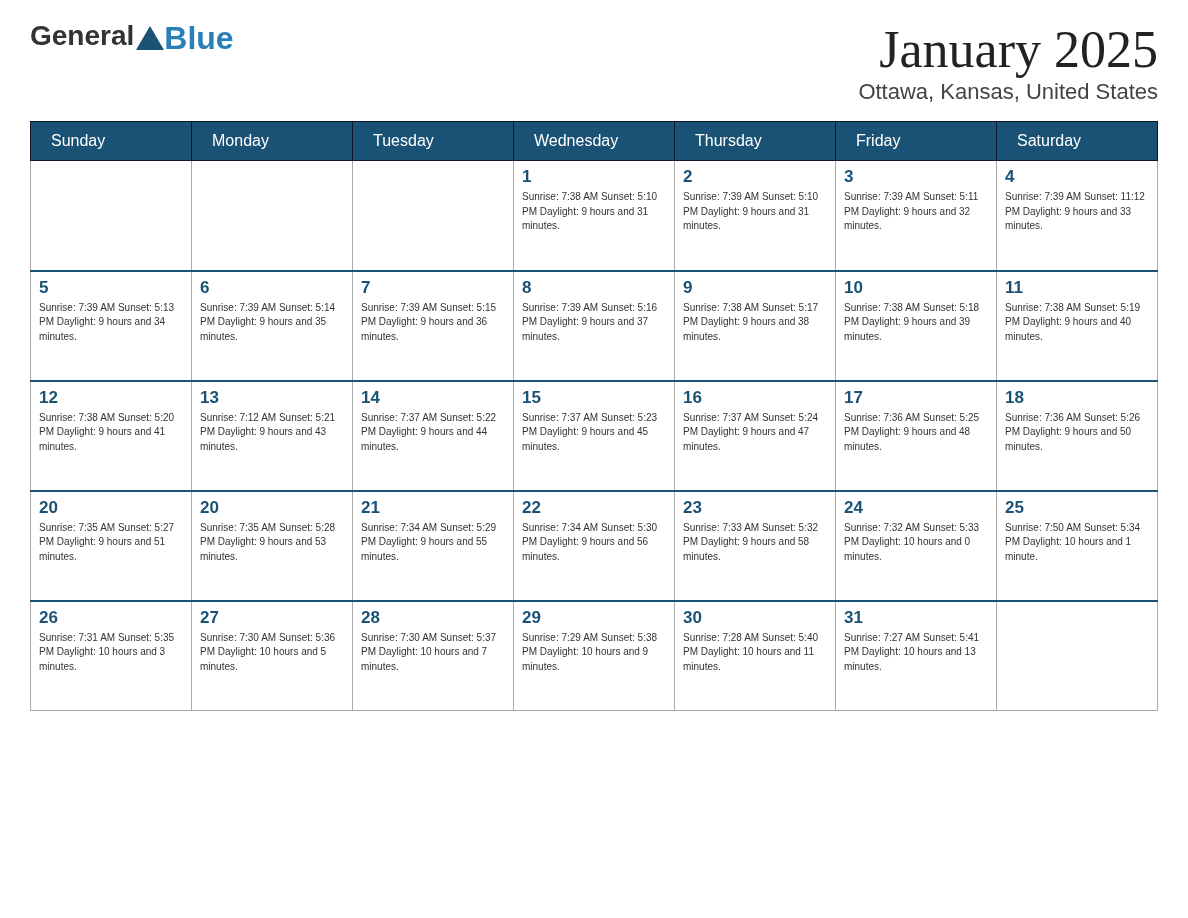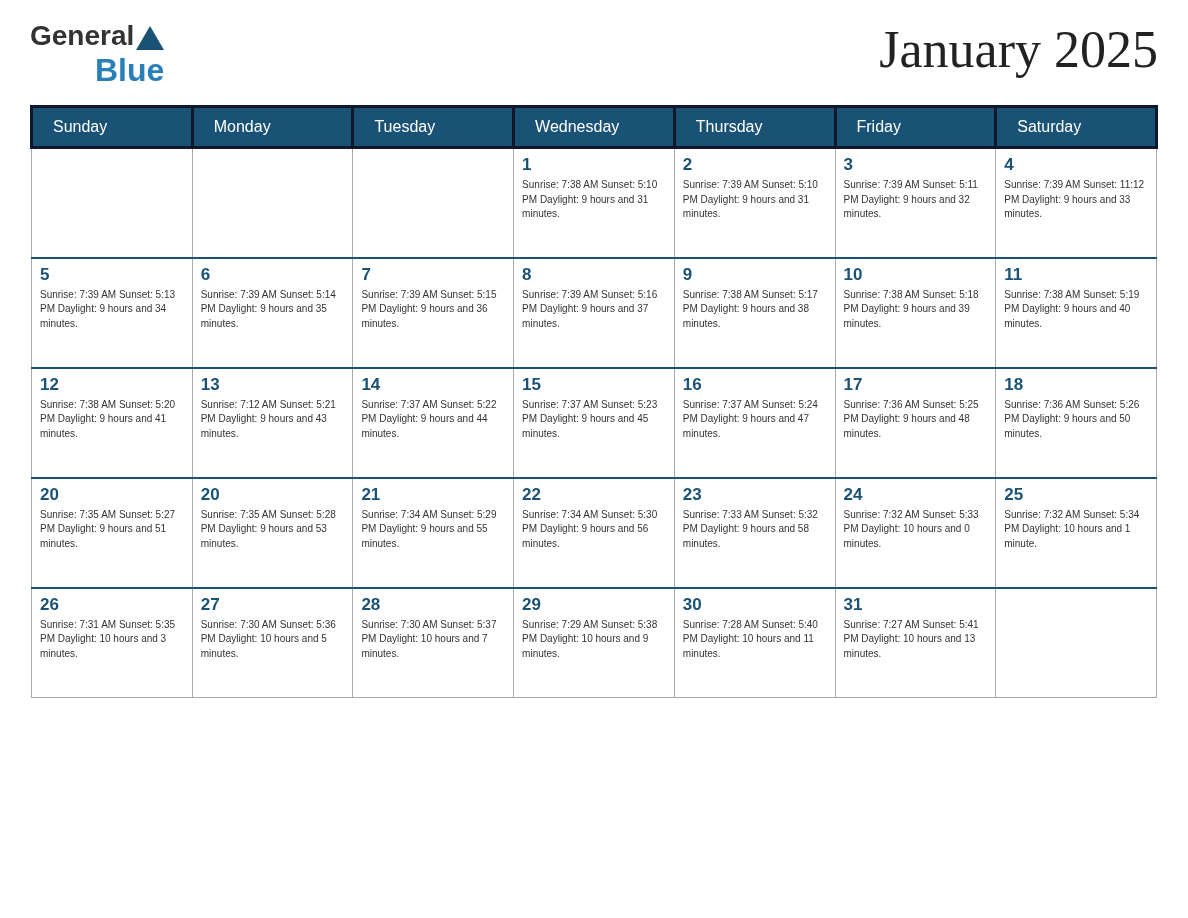--- a/index.html
+++ b/index.html
@@ -33,22 +33,22 @@
       margin-bottom: -4px;
     }
     .logo-blue {
       font-size: 32px;
       font-weight: bold;
       color: #2980b9;
       font-family: Arial, sans-serif;
     }
     .logo-wrapper {
       display: flex;
-      flex-direction: column;
-      align-items: flex-end;
+      flex-direction: row;
+      align-items: flex-start;
     }
     .logo-row1 {
       display: flex;
       align-items: center;
     }
     .title-section {
       text-align: right;
     }
     .calendar-title {
       font-size: 52px;
@@ -66,21 +66,21 @@
       border-collapse: collapse;
       table-layout: fixed;
     }
     .calendar-table thead tr th {
       background-color: #1a5276;
       color: #ffffff;
       font-size: 16px;
       font-weight: normal;
       padding: 10px 20px;
       text-align: left;
-      border: 3px solid #0f172a;
+      border: 1px solid #0f172a;
     }
     .calendar-table tbody tr td {
       border: 1px solid #aaa;
       vertical-align: top;
       padding: 6px 8px;
       height: 110px;
       font-size: 13px;
       color: #333;
     }
     .day-number {
@@ -114,20 +114,21 @@
     <div class="logo-row1">
       <span class="logo-text-general">General</span>
       <span class="logo-triangle"></span>
     </div>
     <div>
       <span class="logo-blue">Blue</span>
     </div>
   </div>
   <div class="title-section">
     <div class="calendar-title">January 2025</div>
+    <div class="calendar-subtitle">Ottawa, Kansas, United States</div>
   </div>
 </div>
 
 <table class="calendar-table">
   <thead>
     <tr>
     <th>Sunday</th>
         <th>Monday</th>
         <th>Tuesday</th>
         <th>Wednesday</th>
@@ -310,21 +311,21 @@
         </td>
         <td>
           <span class="day-number">24</span>
           <div class="day-info">Sunrise: 7:32 AM
 Sunset: 5:33 PM
 Daylight: 10 hours
 and 0 minutes.</div>
         </td>
         <td>
           <span class="day-number">25</span>
-          <div class="day-info">Sunrise: 7:32 AM
+          <div class="day-info">Sunrise: 7:50 AM
 Sunset: 5:34 PM
 Daylight: 10 hours
 and 1 minute.</div>
         </td>
       </tr>
       <tr>
         <td>
           <span class="day-number">26</span>
           <div class="day-info">Sunrise: 7:31 AM
 Sunset: 5:35 PM

